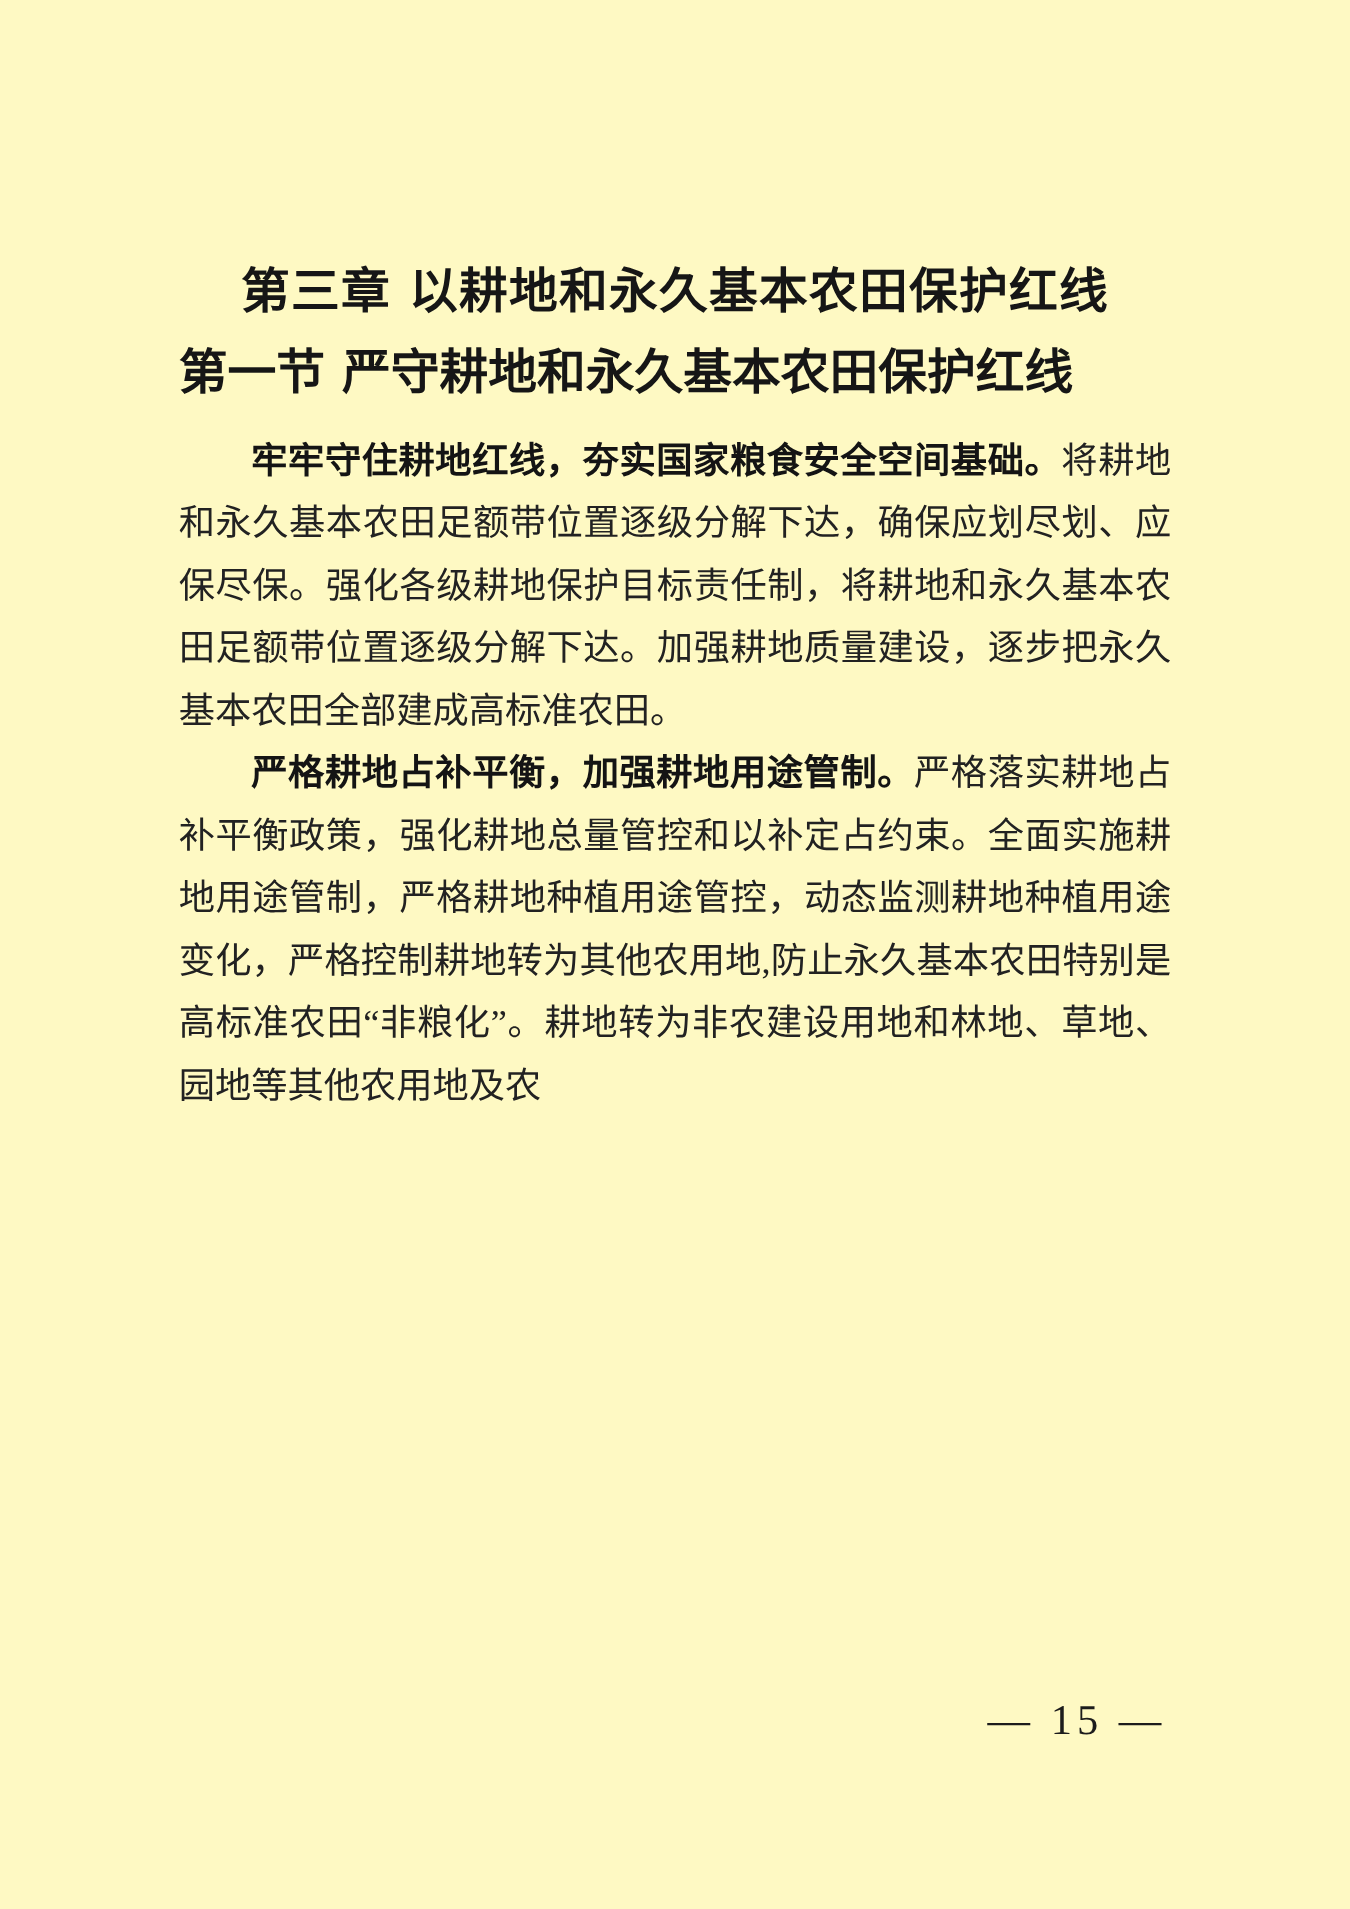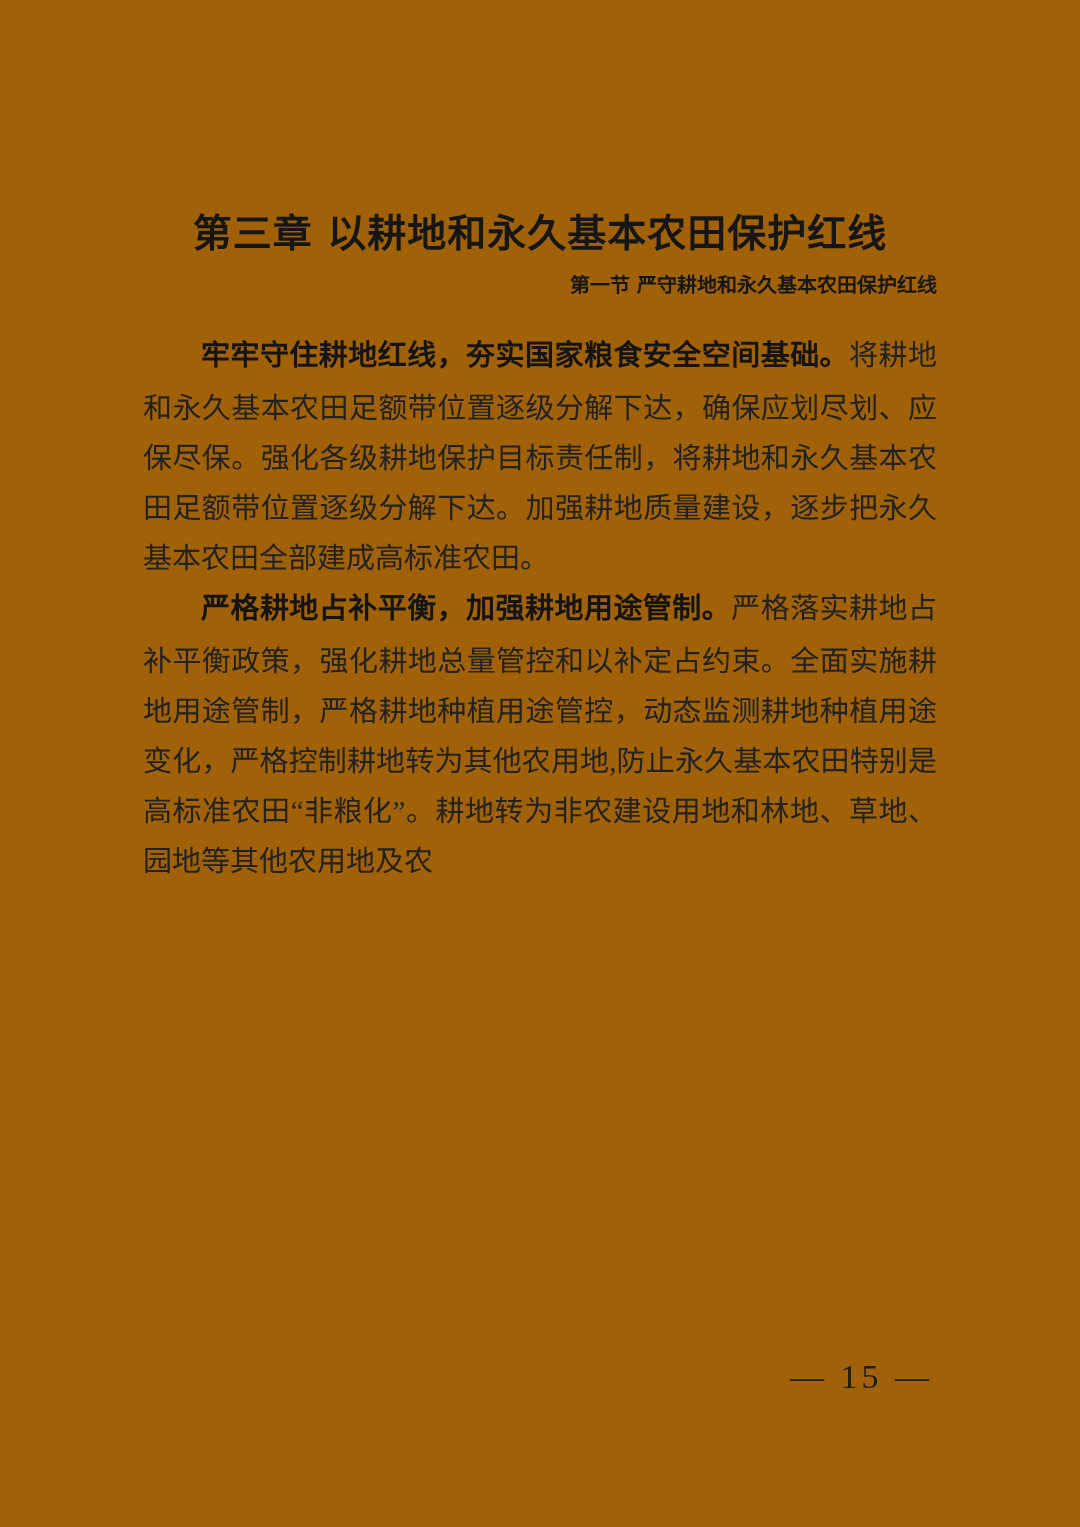--- a/index.html
+++ b/index.html
@@ -4,21 +4,21 @@
 <style>
   html, body {
     margin: 0;
     padding: 0;
     background: #ffffff;
   }
   .page {
     position: relative;
     width: 1080px;
     height: 1527px;
-    background: #a16207;
+    background: #fef9c3;
     color: #1c1c1c;
     overflow: hidden;
     font-family: "Liberation Serif", "DejaVu Serif", serif;
   }
   .content {
     position: absolute;
     left: 143px;
     width: 794px;
     top: 0;
   }
@@ -39,37 +39,38 @@
     color: #222222;
   }
   .para {
     margin: 0;
     text-indent: 2em;
   }
   .intro {
     margin-top: 30px;
   }
   .section-heading {
-    text-align: right;
+    margin-top: 14px;
+    text-align: left;
     text-indent: 0;
     font-family: "DejaVu Sans", "Liberation Sans", sans-serif;
     font-weight: bold;
-    font-size: 20px;
+    font-size: 39px;
     line-height: 46px;
     color: #161616;
   }
   .p2 {
     margin-top: 22px;
   }
   .p3 {
     margin-top: 0;
   }
   .lead {
     font-weight: bold;
-    font-family: Liberation Mono, monospace;
+    font-family: Liberation Sans, sans-serif;
     color: #141414;
   }
   .footer {
     position: absolute;
     right: 147px;
     top: 1360px;
     font-size: 34px;
     line-height: 34px;
     color: #1c1c1c;
     font-family: "Liberation Serif", "DejaVu Serif", serif;

